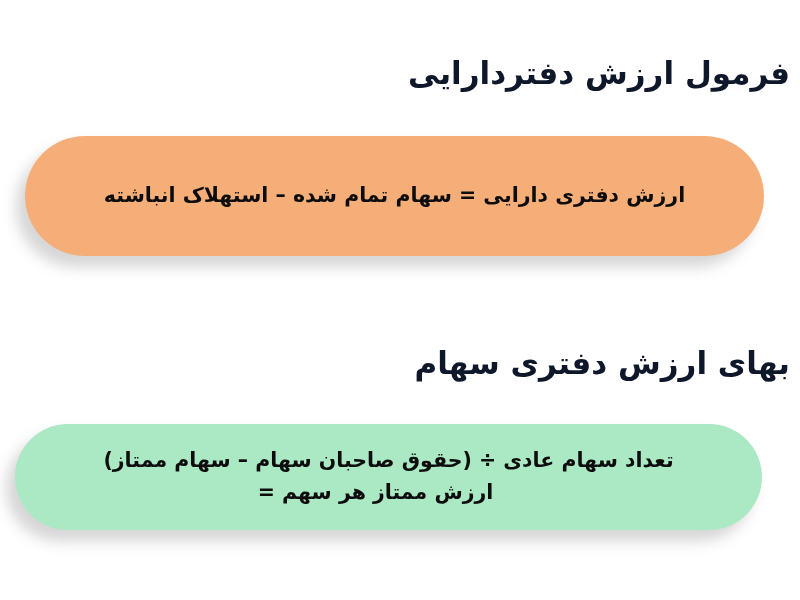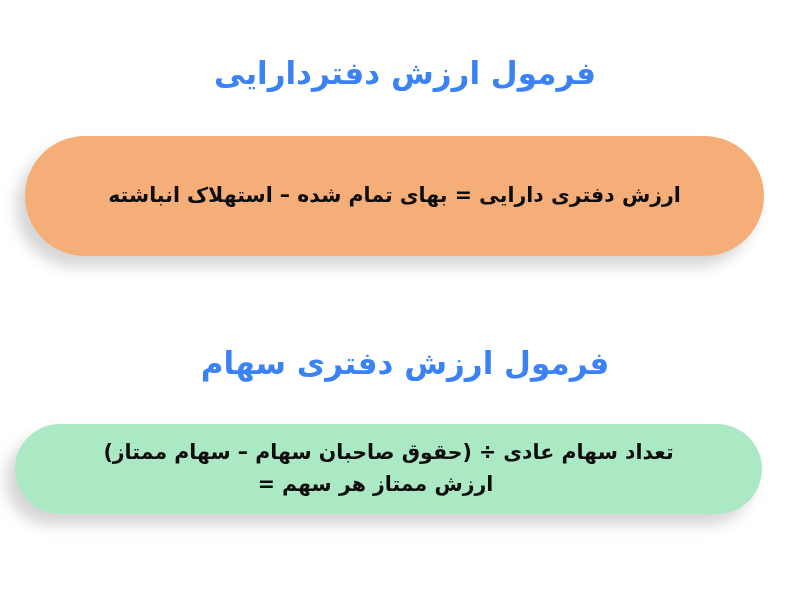--- a/index.html
+++ b/index.html
@@ -21,22 +21,22 @@
     position: relative;
     width: 800px;
     height: 600px;
   }
 
   
   .section-heading {
     position: absolute;
     right: 10px;
     left: 20px;
-    text-align: center;
-    color: #3b82f6;
+    text-align: right;
+    color: #0f172a;
     font-weight: bold;
     font-size: 31px;
     line-height: 1.25;
     letter-spacing: 0px;
     white-space: nowrap;
     direction: rtl;
   }
   #heading-asset {
     top: 33px;
   }
@@ -65,21 +65,21 @@
     background: #f5ae78;
     border-radius: 62px;
     box-shadow: -9px 11px 14px rgba(120, 120, 120, 0.30);
     padding: 0 26px;
   }
 
   #pill-share {
     right: 38px;
     left: 15px;
     top: 424px;
-    height: 90px;
+    height: 106px;
     background: #abe8c4;
     border-radius: 62px;
     box-shadow: -9px 11px 14px rgba(120, 120, 120, 0.30);
     padding: 0 20px;
   }
 
   .formula-text {
     font-size: 20.5px;
     line-height: 1.55;
     font-weight: bold;
@@ -100,24 +100,24 @@
   }
 </style>
 </head>
 <body>
 
 <div class="slide">
 
   <h1 class="section-heading" id="heading-asset">فرمول ارزش دفتردارایی</h1>
 
   <div class="formula-pill" id="pill-asset">
-    <div class="formula-text">ارزش دفتری دارایی = بهای تمام شده – استهلاک انباشته</div>
+    <div class="formula-text">ارزش دفتری دارایی = سهام تمام شده – استهلاک انباشته</div>
   </div>
 
-  <h1 class="section-heading" id="heading-share">فرمول ارزش دفتری سهام</h1>
+  <h1 class="section-heading" id="heading-share">بهای ارزش دفتری سهام</h1>
 
   <div class="formula-pill" id="pill-share">
     <div class="formula-text">
       <span class="formula-line line-1">تعداد سهام عادی ÷ (حقوق صاحبان سهام – سهام ممتاز)</span>
       <span class="formula-line line-2">ارزش ممتاز هر سهم  =</span>
     </div>
   </div>
 
 </div>
 

